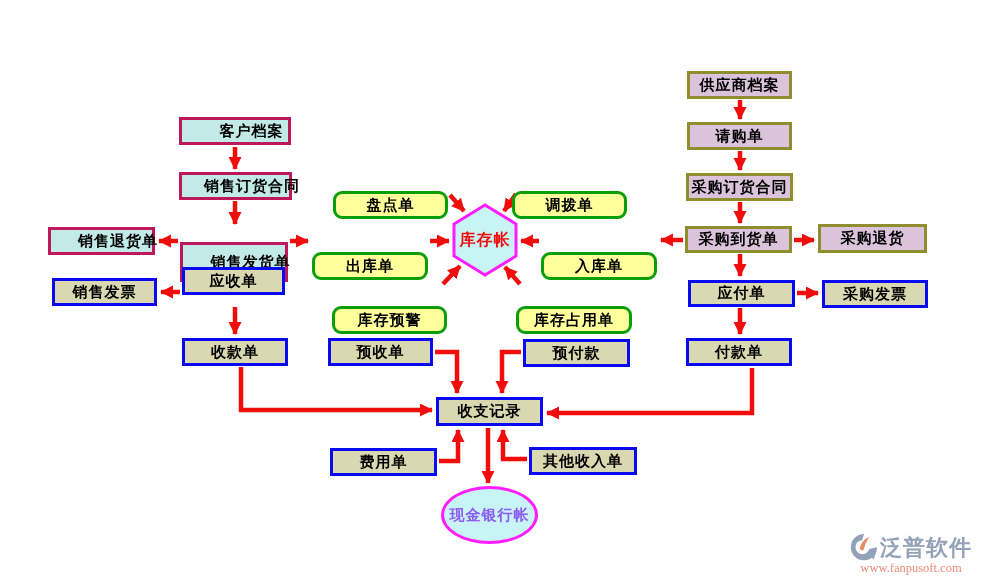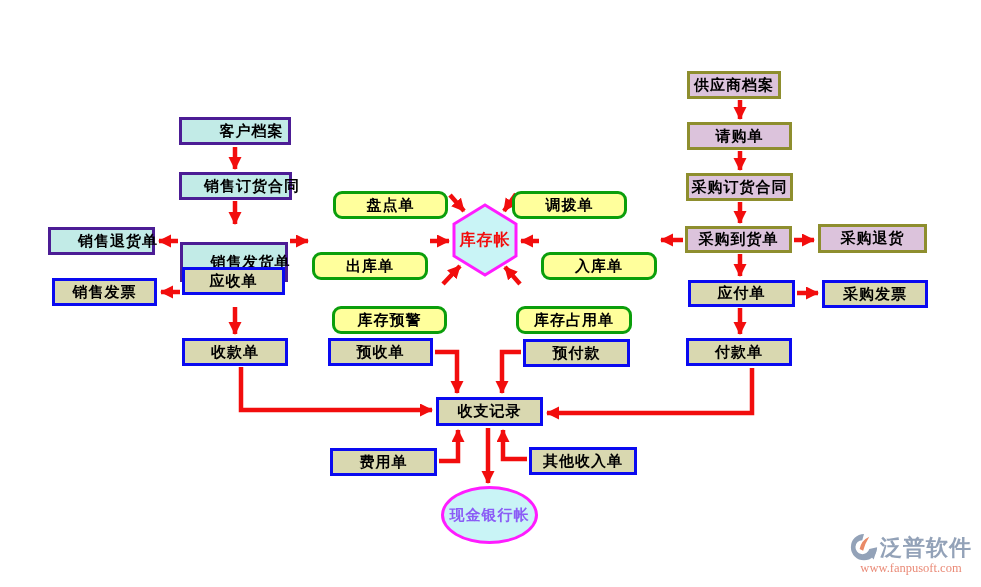--- a/index.html
+++ b/index.html
@@ -7,21 +7,21 @@
     position:relative;width:981px;height:587px;background:#ffffff;overflow:hidden;
     font-family:"Liberation Sans","DejaVu Sans",sans-serif;
   }
   #arrows{position:absolute;left:0;top:0;width:981px;height:587px;z-index:1;}
   .arrow{fill:none;stroke:#f20d0d;stroke-width:4.5;}
   .node{
     position:absolute;z-index:2;display:flex;align-items:center;justify-content:center;
     font-weight:bold;font-size:15px;color:#000;box-sizing:border-box;letter-spacing:1px;
     white-space:nowrap;
   }
-  .c-cyan  {background:#c2ebe7;border:3px solid #4c1d95;padding-left:33px;}
+  .c-cyan  {background:#c2ebe7;border:3px solid #be185d;padding-left:33px;}
   .c-yellow{background:#ffff9c;border:3px solid #0b9e0b;border-radius:9px;margin-top:25px;}
   .c-plum  {background:#dcc3dc;border:3px solid #8e8e2e;}
   .c-tan   {background:#d9d8b0;border:3px solid #0a0af0;}
   .ellipse {background:#c9f4f6;border:3px solid #ff1cff;border-radius:50%;color:#8b5cf6;}
   .hex-wrap{position:absolute;z-index:2;}
   .hex-wrap svg{position:absolute;left:0;top:0;}
   .hex-label{
     position:absolute;left:0;top:0;width:100%;height:100%;
     display:flex;align-items:center;justify-content:center;
     color:#f20d0d;font-weight:bold;font-size:16px;letter-spacing:1px;white-space:nowrap;
@@ -89,21 +89,21 @@
   <div class="node c-tan" style="left:330px;top:448px;width:107px;height:28px">费用单</div>
   <div class="node c-tan" style="left:529px;top:447px;width:108px;height:28px">其他收入单</div>
 
   <div class="node c-yellow" style="left:333px;top:166px;width:115px;height:28px">盘点单</div>
   <div class="node c-yellow" style="left:512px;top:166px;width:115px;height:28px">调拨单</div>
   <div class="node c-yellow" style="left:312px;top:227px;width:116px;height:28px">出库单</div>
   <div class="node c-yellow" style="left:541px;top:227px;width:116px;height:28px">入库单</div>
   <div class="node c-yellow" style="left:332px;top:281px;width:115px;height:28px">库存预警</div>
   <div class="node c-yellow" style="left:516px;top:281px;width:116px;height:28px">库存占用单</div>
 
-  <div class="node c-plum" style="left:687px;top:71px;width:94px;height:28px">供应商档案</div>
+  <div class="node c-plum" style="left:687px;top:71px;width:105px;height:28px">供应商档案</div>
   <div class="node c-plum" style="left:687px;top:122px;width:105px;height:28px">请购单</div>
   <div class="node c-plum" style="left:686px;top:173px;width:107px;height:28px">采购订货合同</div>
   <div class="node c-plum" style="left:685px;top:226px;width:107px;height:27px">采购到货单</div>
   <div class="node c-plum" style="left:818px;top:224px;width:109px;height:29px">采购退货</div>
 
   <div class="hex-wrap" style="left:450px;top:202px;width:70px;height:76px">
     <svg width="70" height="76" viewBox="0 0 70 76">
       <polygon points="35,3 66,22 66,54 35,73 4,54 4,22" fill="#c9f4f6" stroke="#ff1cff" stroke-width="3"></polygon>
     </svg>
     <span class="hex-label">库存帐</span>

